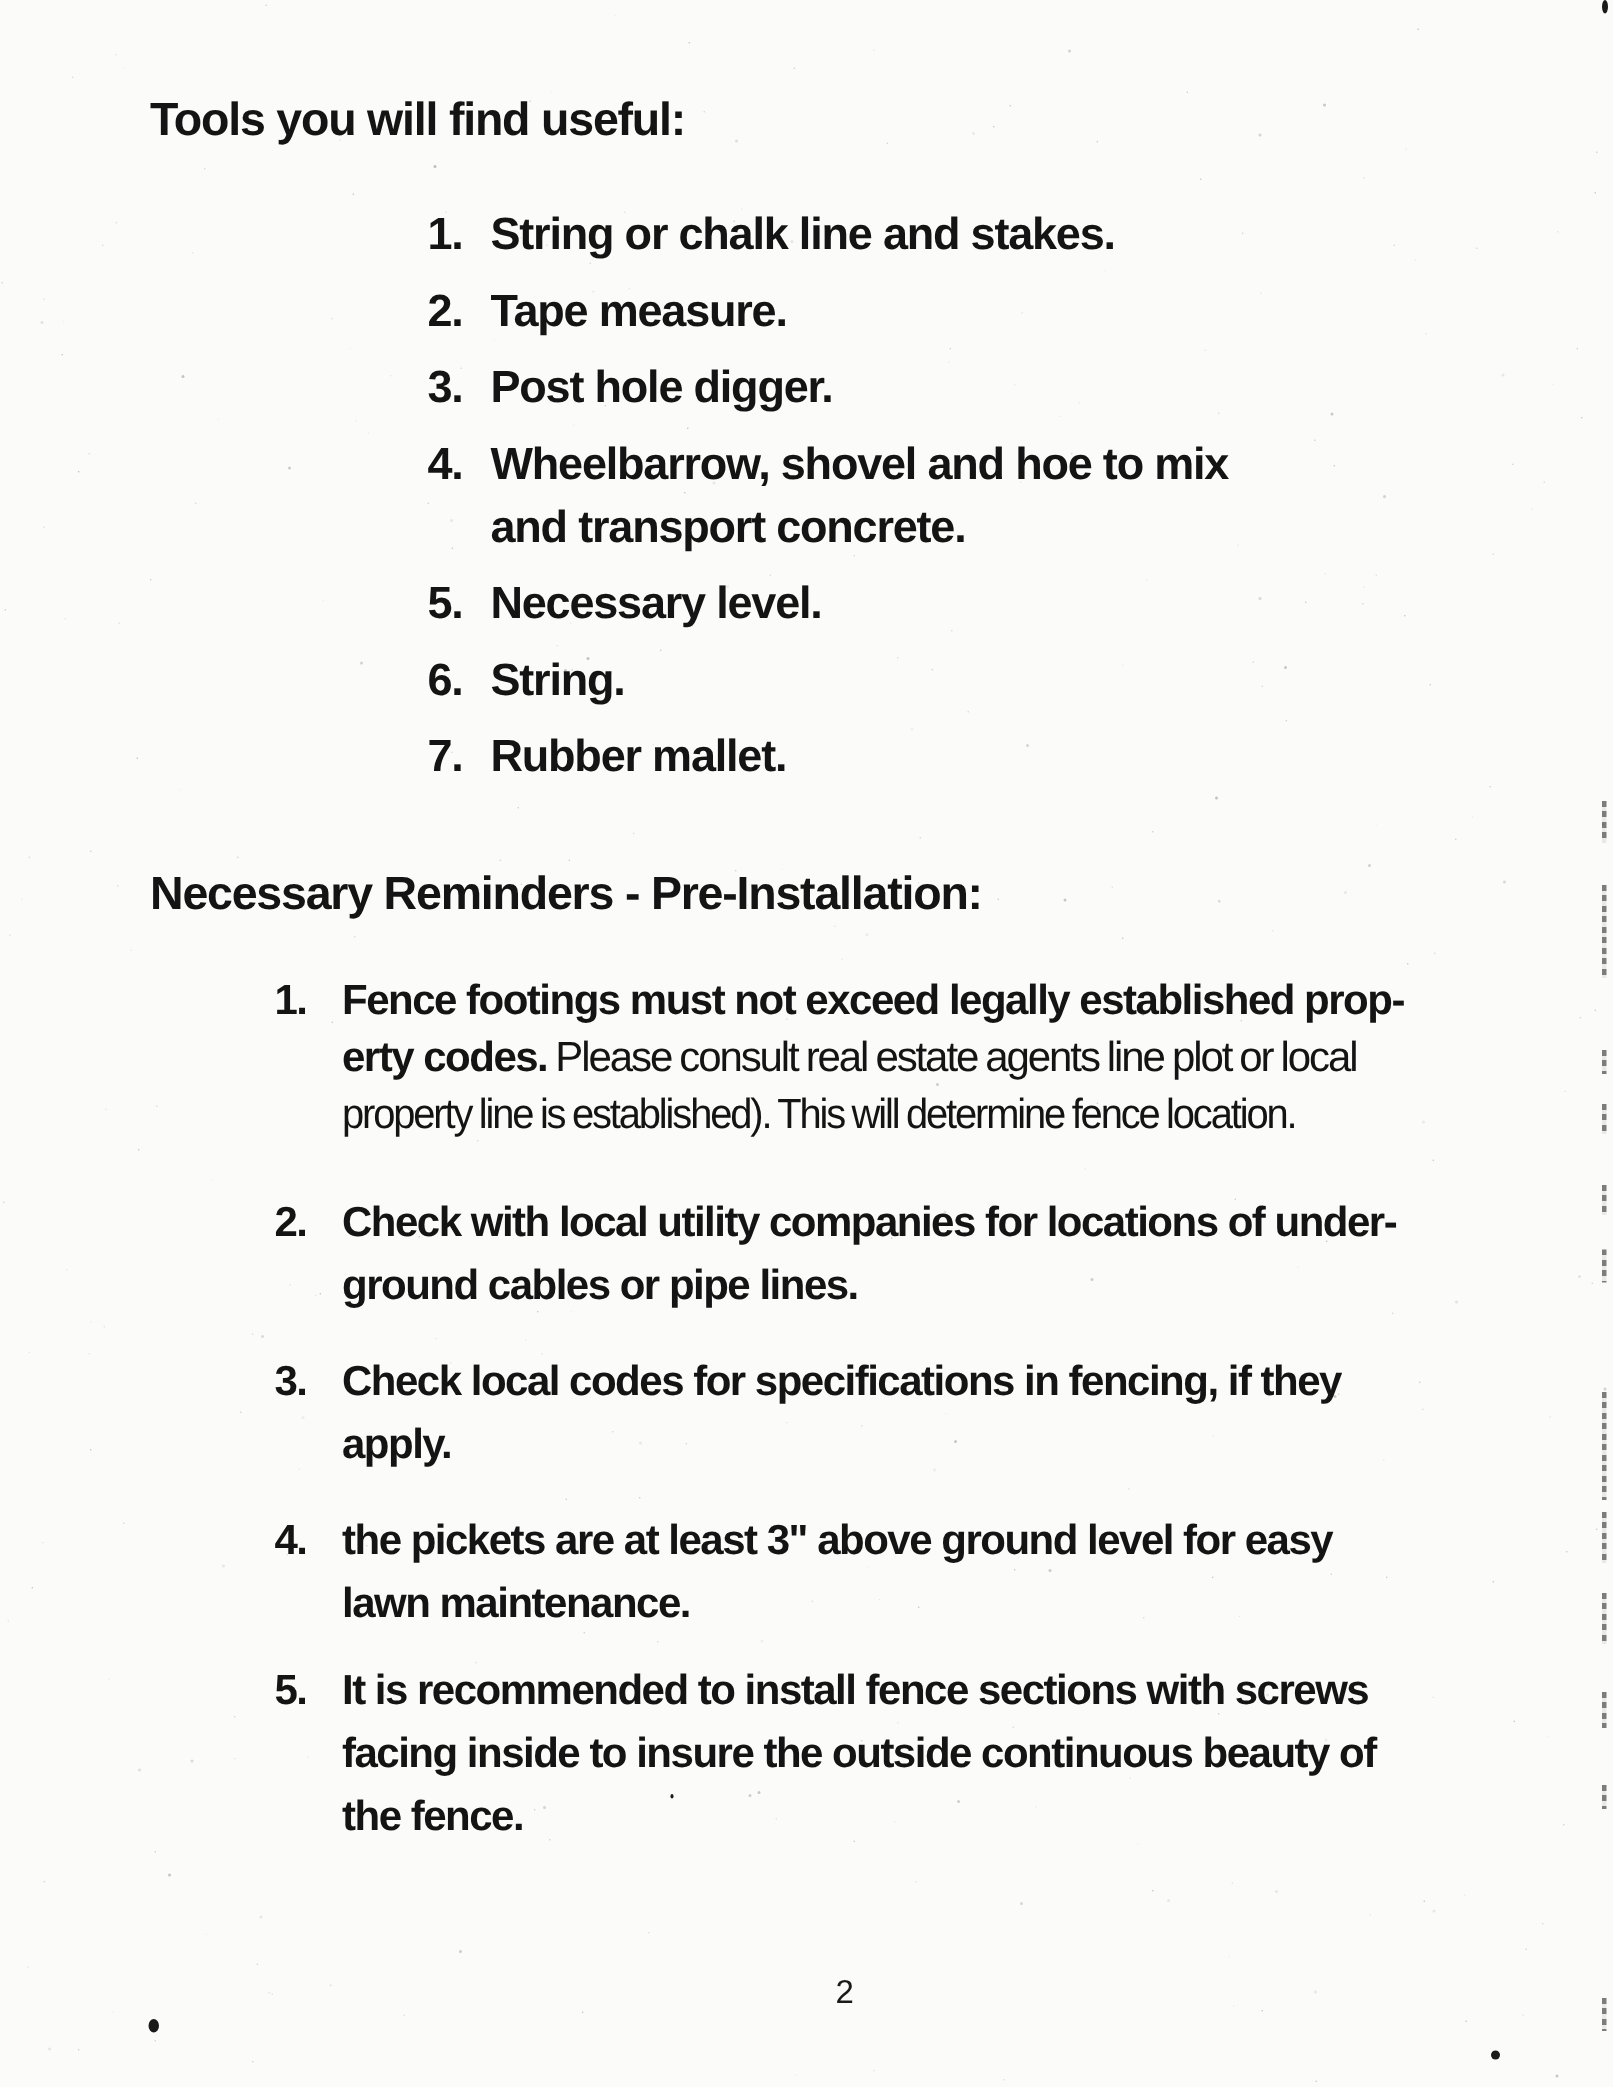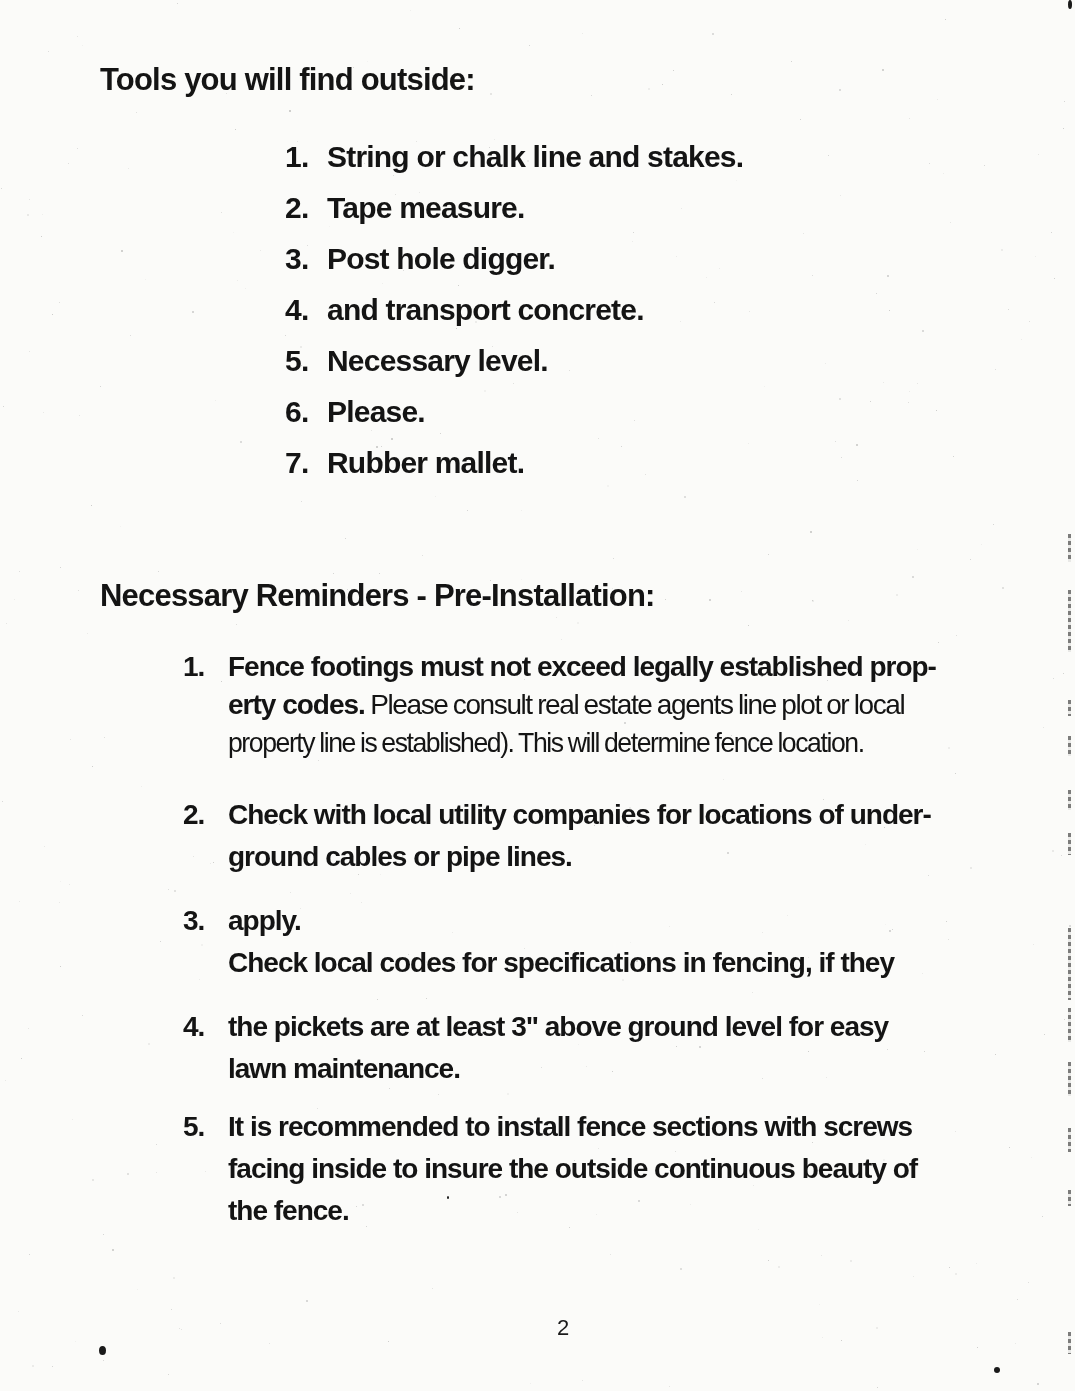--- a/index.html
+++ b/index.html
@@ -67,21 +67,21 @@
       rgba(20,20,20,0.55) 0px, rgba(20,20,20,0.55) 4px,
       rgba(20,20,20,0.08) 4px, rgba(20,20,20,0.08) 7px
     );
   }
   .ink-dot { position: absolute; background: #1a1a1a; border-radius: 50%; }
   .speck { position: absolute; border-radius: 50%; }
 </style>
 </head>
 <body>
 
-<h1 class="abs heading" style="left:100px; top:62px; margin:0;">Tools you will find outside:</h1>
+<h1 class="abs heading" style="left:100px; top:62px; margin:0;">Tools you will find useful:</h1>
 
 <div class="abs list" id="tools-list">
     <div class="item-row" style="margin-bottom: 9px;">
       <span class="item-num">1.</span>
       <div class="item-body">
         <div class="text-line"><span class="seg seg-bold">String or chalk line and stakes.</span></div>
       </div>
     </div>
     <div class="item-row" style="margin-bottom: 9px;">
       <span class="item-num">2.</span>
@@ -91,33 +91,34 @@
     </div>
     <div class="item-row" style="margin-bottom: 9px;">
       <span class="item-num">3.</span>
       <div class="item-body">
         <div class="text-line"><span class="seg seg-bold">Post hole digger.</span></div>
       </div>
     </div>
     <div class="item-row" style="margin-bottom: 9px;">
       <span class="item-num">4.</span>
       <div class="item-body">
+        <div class="text-line"><span class="seg seg-bold">Wheelbarrow, shovel and hoe to mix</span></div>
         <div class="text-line"><span class="seg seg-bold">and transport concrete.</span></div>
       </div>
     </div>
     <div class="item-row" style="margin-bottom: 9px;">
       <span class="item-num">5.</span>
       <div class="item-body">
         <div class="text-line"><span class="seg seg-bold">Necessary level.</span></div>
       </div>
     </div>
     <div class="item-row" style="margin-bottom: 9px;">
       <span class="item-num">6.</span>
       <div class="item-body">
-        <div class="text-line"><span class="seg seg-bold">Please.</span></div>
+        <div class="text-line"><span class="seg seg-bold">String.</span></div>
       </div>
     </div>
     <div class="item-row" style="margin-bottom: 0px;">
       <span class="item-num">7.</span>
       <div class="item-body">
         <div class="text-line"><span class="seg seg-bold">Rubber mallet.</span></div>
       </div>
     </div>
   </div>
 
@@ -135,22 +136,22 @@
     <div class="item-row" style="margin-bottom: 22px;">
       <span class="item-num">2.</span>
       <div class="item-body">
         <div class="text-line"><span class="seg seg-bold">Check with local utility companies for locations of under-</span></div>
         <div class="text-line"><span class="seg seg-bold">ground cables or pipe lines.</span></div>
       </div>
     </div>
     <div class="item-row" style="margin-bottom: 22px;">
       <span class="item-num">3.</span>
       <div class="item-body">
+        <div class="text-line"><span class="seg seg-bold">Check local codes for specifications in fencing, if they</span></div>
         <div class="text-line"><span class="seg seg-bold">apply.</span></div>
-        <div class="text-line"><span class="seg seg-bold">Check local codes for specifications in fencing, if they</span></div>
       </div>
     </div>
     <div class="item-row" style="margin-bottom: 16px;">
       <span class="item-num">4.</span>
       <div class="item-body">
         <div class="text-line"><span class="seg seg-bold">the pickets are at least 3" above ground level for easy</span></div>
         <div class="text-line"><span class="seg seg-bold">lawn maintenance.</span></div>
       </div>
     </div>
     <div class="item-row" style="margin-bottom: 0px;">

